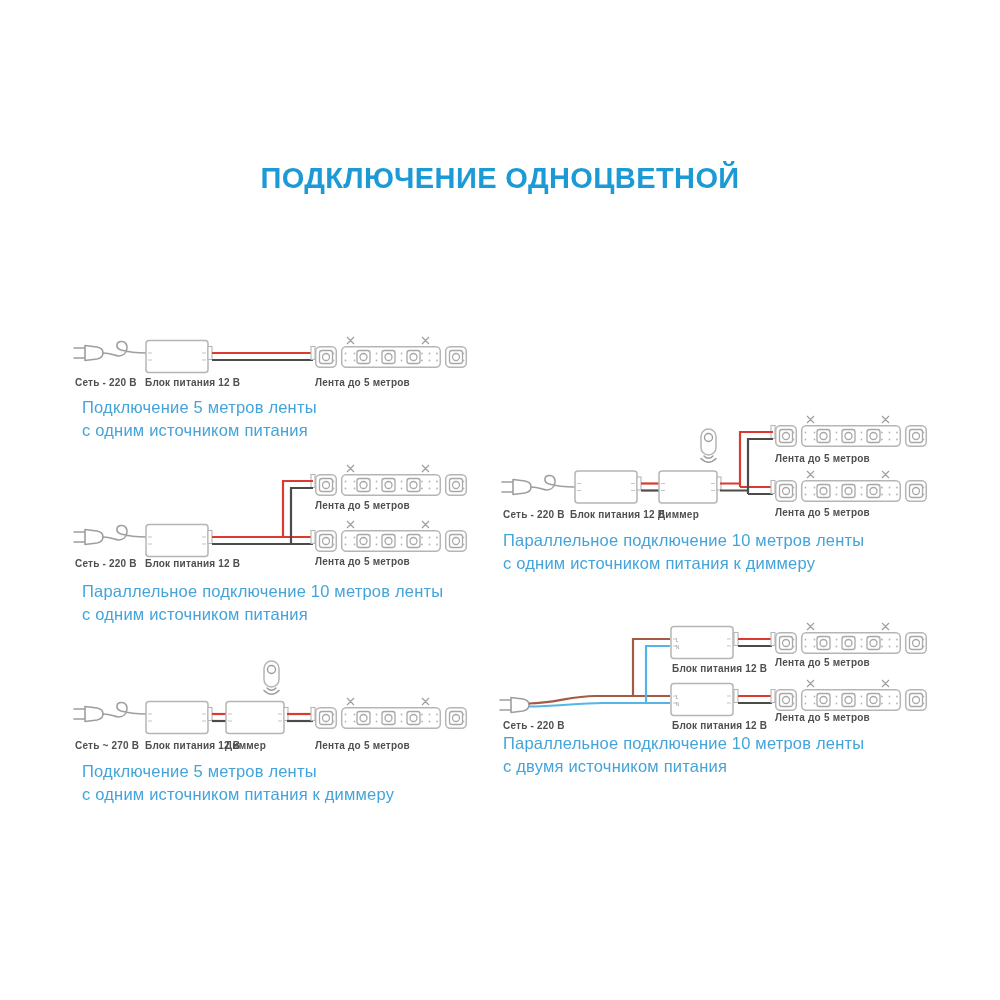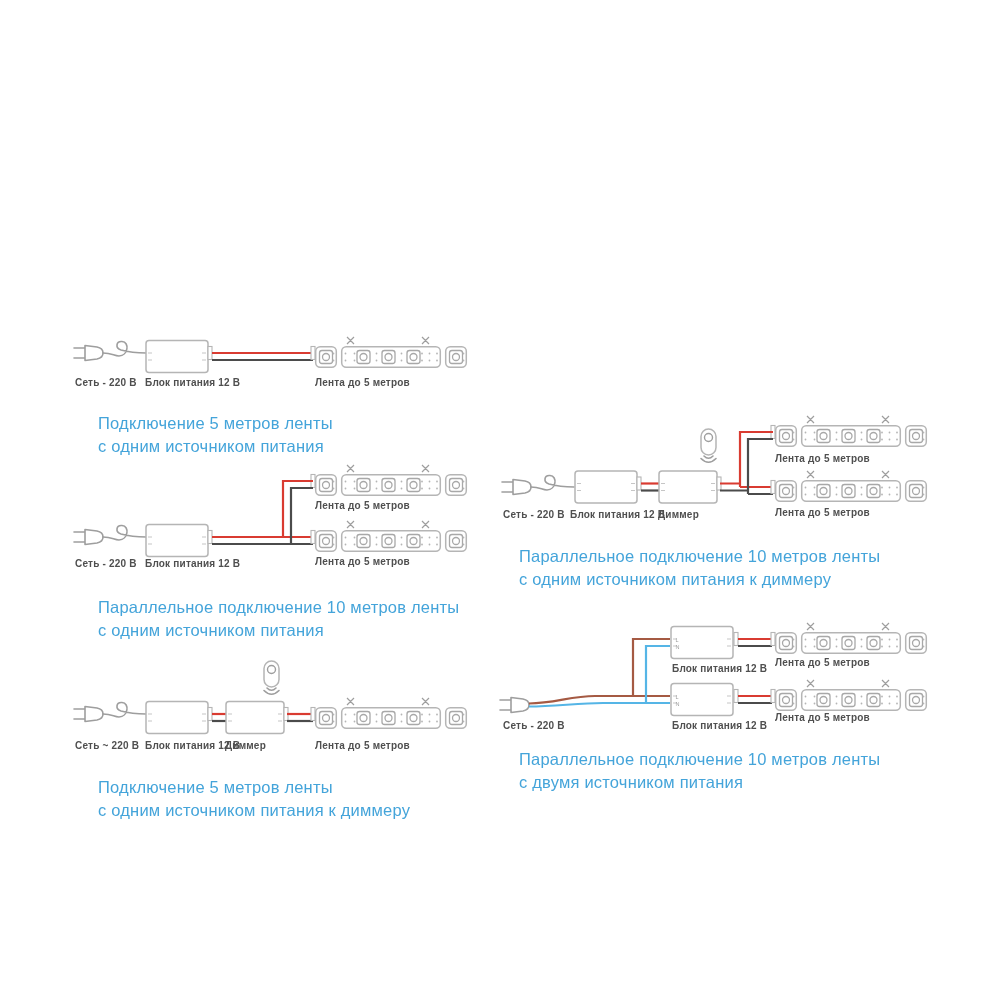--- a/index.html
+++ b/index.html
@@ -1,21 +1,21 @@
 <!DOCTYPE html>
 <html><head>
 <meta charset="utf-8">
 <style>
   html,body{margin:0;padding:0;background:#fff;}
   .canvas{position:relative;width:1000px;height:1000px;background:#ffffff;overflow:hidden;
           font-family:"Liberation Sans", sans-serif;}
   .title{position:absolute;left:0;right:0;top:162px;text-align:center;
          color:#1b9ad6;font-weight:bold;font-size:29px;line-height:33px;letter-spacing:.4px;}
   .lbl{position:absolute;font-size:10px;color:#4f4f4f;letter-spacing:.2px;white-space:nowrap;font-weight:bold;}
-  .caption{position:absolute;margin:16px;font-size:16.5px;line-height:23px;color:#44a4da;
+  .caption{position:absolute;margin:0;font-size:16.5px;line-height:23px;color:#44a4da;
            letter-spacing:.2px;white-space:nowrap;}
   .dsvg{position:absolute;overflow:visible;}
   
   .oln{stroke:#9e9e9e;stroke-width:1.6;fill:none;stroke-linecap:round;stroke-linejoin:round;}
   .plugbody{stroke:#9e9e9e;stroke-width:1.6;fill:#fff;stroke-linejoin:round;}
   .box{fill:#fff;stroke:#b5b5b5;stroke-width:1.5;}
   .term{stroke:#c6c6c6;stroke-width:1.2;fill:none;}
   .chip rect,.chip circle{fill:#fff;stroke:#a8a8a8;stroke-width:1.3;}
   .pad circle{fill:#b5b5b5;stroke:none;}
   .cutx{stroke:#9e9e9e;stroke-width:1.2;fill:none;}
@@ -92,20 +92,21 @@
           <circle cx="122" cy="17.5" r="0.9"></circle>
             <circle cx="122" cy="24.5" r="0.9"></circle>
           <circle cx="148.5" cy="17.5" r="0.9"></circle>
             <circle cx="148.5" cy="24.5" r="0.9"></circle>
         </g>
       </g>
     </defs>
   </svg>
 
   <header class="title">
+    <div>ПОДКЛЮЧЕНИЕ ОДНОЦВЕТНОЙ</div>
   </header>
 
   <section>
     <svg class="dsvg" style="left:73px;top:336px" width="400" height="46">
       <use href="#sym-plug" x="1" y="1"></use>
       <use href="#sym-psu" x="72" y="3.5"></use>
       <rect class="conn" x="135" y="10.5" width="4" height="13"></rect>
       <path class="wire-r" d="M139,17 H240"></path>
       <path class="wire-k" d="M139,24 H240"></path>
       <rect class="conn" x="238" y="10.5" width="4" height="13"></rect>
@@ -150,21 +151,21 @@
       <rect class="conn" x="135" y="47.5" width="4" height="13"></rect>
       <path class="wire-r" d="M139,54 H153"></path>
       <path class="wire-k" d="M139,61 H153"></path>
       <use href="#sym-dimmer" x="152" y="40.5"></use>
       <rect class="conn" x="211" y="47.5" width="4" height="13"></rect>
       <path class="wire-r" d="M214,54 H240"></path>
       <path class="wire-k" d="M214,61 H240"></path>
       <rect class="conn" x="238" y="47.5" width="4" height="13"></rect>
       <use href="#sym-strip" x="242" y="37"></use>
     </svg>
-    <span class="lbl" style="left:75px;top:740px">Сеть ~ 220 В</span>
+    <span class="lbl" style="left:75px;top:740px">Сеть ~ 270 В</span>
     <span class="lbl" style="left:145px;top:740px">Блок питания 12 В</span>
     <span class="lbl" style="left:225px;top:740px">Диммер</span>
     <span class="lbl" style="left:315px;top:740px">Лента до 5 метров</span>
     <p class="caption" style="left:82px;top:760px">
       <span>Подключение 5 метров ленты</span><br>
       <span>с одним источником питания к диммеру</span>
     </p>
   </section>
 
   <section>

